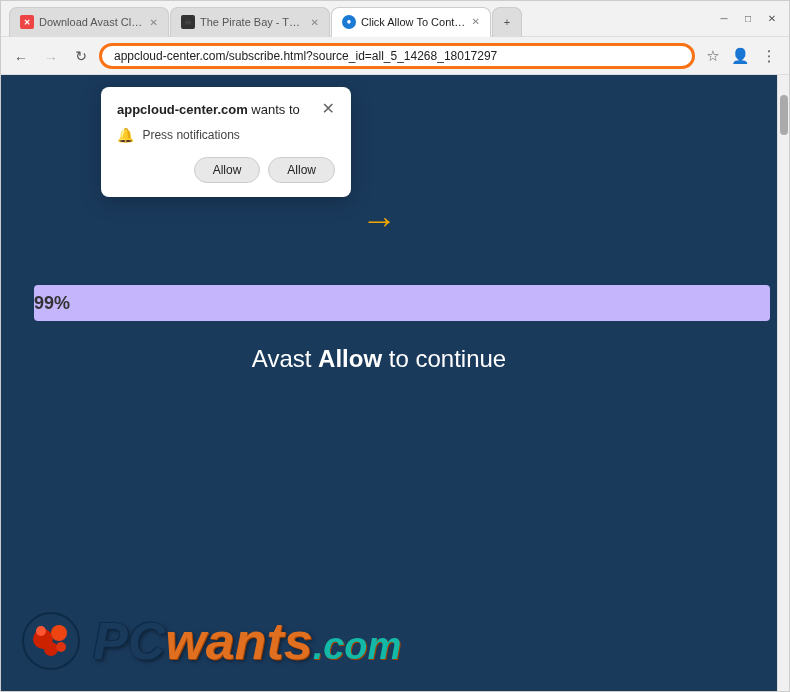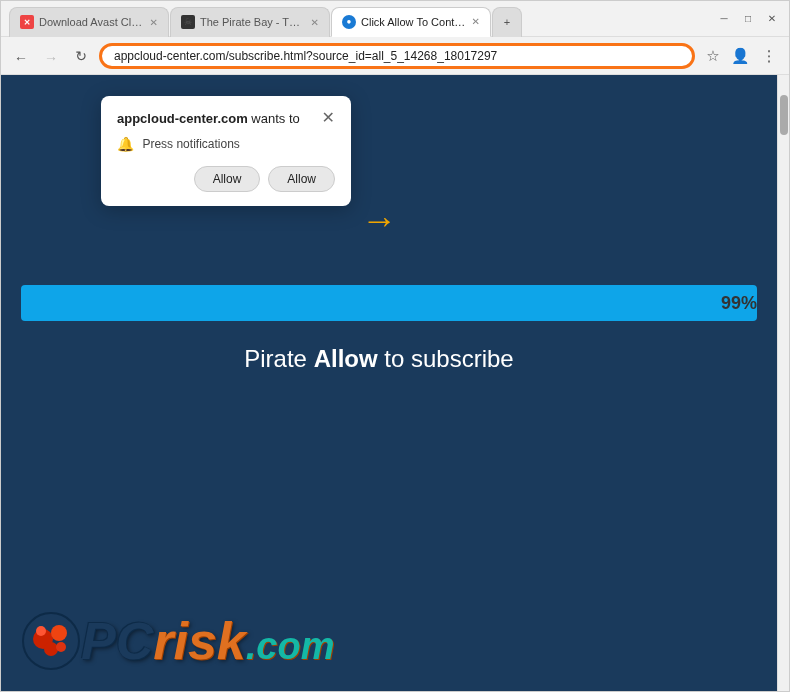--- a/index.html
+++ b/index.html
@@ -135,21 +135,21 @@
       height: 40px;
       background: #aaa;
       border-radius: 4px;
       margin: 2px;
       margin-top: 20px;
     }
 
     
     .notification-popup {
       position: absolute;
-      top: 21px;
+      top: 12px;
       left: 100px;
       background: #fff;
       border-radius: 8px;
       padding: 14px 16px;
       box-shadow: 0 4px 20px rgba(0,0,0,0.25);
       width: 250px;
       z-index: 100;
     }
     .popup-header {
       display: flex;
@@ -208,25 +208,26 @@
     
     .progress-container {
       position: absolute;
       top: 210px;
       left: 20px;
       right: 32px;
     }
     .progress-bar {
       width: 100%;
       height: 36px;
-      background: #0ea5e9;
+      background: #c4b5fd;
       border-radius: 4px;
       display: flex;
       align-items: center;
-      justify-content: flex-end;
+      justify-content: flex-start;
+      margin-left: 13px;
     }
     .progress-text {
       font-size: 18px;
       font-weight: 700;
       color: #333;
     }
 
     
     .main-message {
       position: absolute;
@@ -240,21 +241,21 @@
     }
     .main-message strong { font-weight: 700; color: #fff; }
 
     
     .pcrisk-logo {
       position: absolute;
       bottom: 20px;
       left: 20px;
       display: flex;
       align-items: center;
-      gap: 0;
+      gap: 12px;
       margin-top: 24px;
     }
     .pcrisk-icon {
       width: 60px;
       height: 60px;
     }
 
     
     .favicon-x { 
       width: 14px; height: 14px; border-radius: 2px;
@@ -343,36 +344,36 @@
 
     <div class="arrow-indicator">←</div>
 
     <div class="progress-container">
       <div class="progress-bar">
         <span class="progress-text">99%</span>
       </div>
     </div>
 
     <div class="main-message">
-      <span>Pirate </span><strong>Allow</strong><span> to subscribe</span>
+      <span>Avast </span><strong>Allow</strong><span> to continue</span>
     </div>
 
     <div class="pcrisk-logo">
 
       <svg class="pcrisk-icon" viewBox="0 0 60 60" xmlns="http://www.w3.org/2000/svg">
         <circle cx="30" cy="30" r="28" fill="#1a3a5c" stroke="#0d2a47" stroke-width="2"></circle>
         <circle cx="22" cy="28" r="10" fill="#cc2200"></circle>
         <circle cx="38" cy="22" r="8" fill="#ee4411"></circle>
         <circle cx="30" cy="38" r="7" fill="#cc2200"></circle>
         <circle cx="20" cy="20" r="5" fill="#ff5533"></circle>
         <circle cx="40" cy="36" r="5" fill="#dd3311"></circle>
       </svg>
       <div style="display:flex; align-items:baseline; font-style:italic; font-weight:900;">
         <span style="font-size:52px; color:#1a3a5c; font-family:Arial,sans-serif; font-weight:900; font-style:italic; text-shadow:1px 1px 0 #0d2a47, -1px -1px 0 #0d2a47, 2px 2px 4px rgba(0,0,0,0.5);">PC</span>
-        <span style="font-size:52px; color:#e07020; font-family:Arial,sans-serif; font-weight:900; font-style:italic; text-shadow:1px 1px 0 #a04000, 2px 2px 4px rgba(0,0,0,0.5);">risk</span>
+        <span style="font-size:52px; color:#e07020; font-family:Arial,sans-serif; font-weight:900; font-style:italic; text-shadow:1px 1px 0 #a04000, 2px 2px 4px rgba(0,0,0,0.5);">wants</span>
         <span style="font-size:38px; color:#14b8a6; font-family:Arial,sans-serif; font-weight:900; font-style:italic; text-shadow:1px 1px 0 #a04000;">.com</span>
       </div>
     </div>
 
     <div class="scrollbar">
       <div class="scrollbar-thumb"></div>
     </div>
 
   </div>
 

